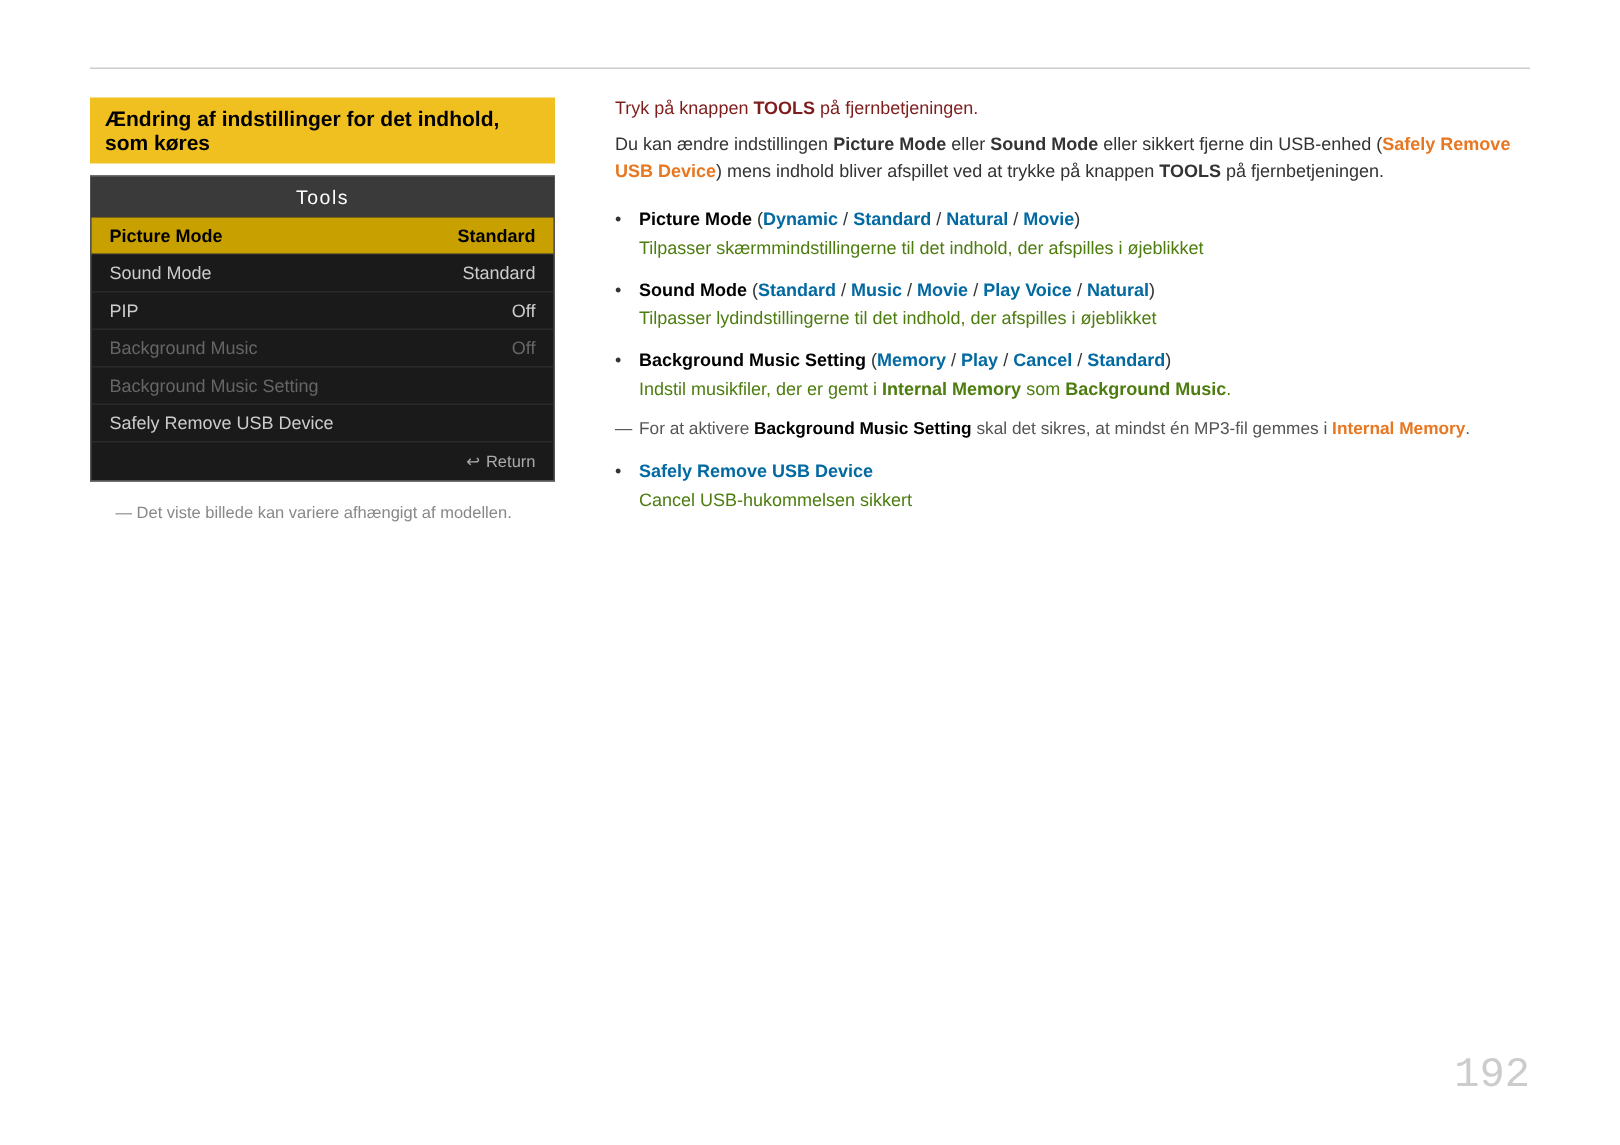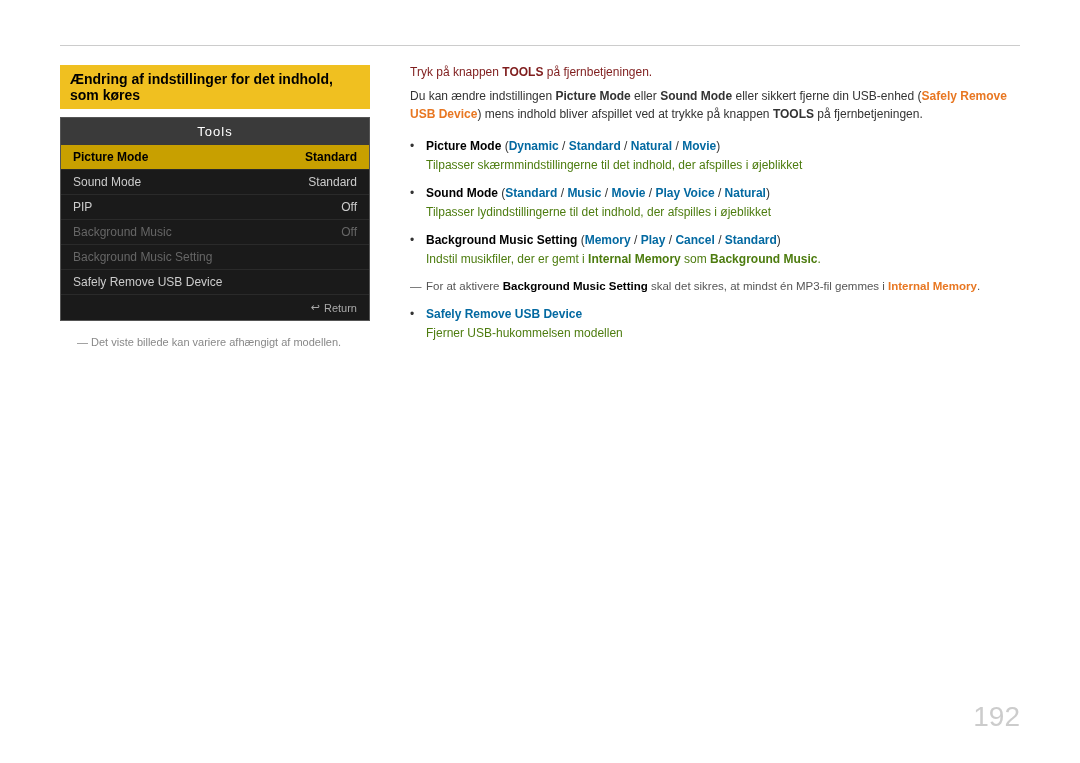--- a/index.html
+++ b/index.html
@@ -216,20 +216,21 @@
     }
 
     
     .page-number {
       position: absolute;
       bottom: 30px;
       right: 60px;
       font-size: 28px;
       color: #ccc;
       font-weight: 300;
+      font-family: Liberation Mono, monospace;
     }
   </style>
 </head>
 <body>
 
 <div class="page-container">
   <div class="top-line"></div>
 
   <div class="content-wrapper">
 
@@ -309,21 +310,21 @@
 
       </ul>
 
       <div class="sub-note">
         For at aktivere <strong>Background Music Setting</strong> skal det sikres, at mindst én MP3-fil gemmes i <strong class="highlight-orange">Internal Memory</strong>.
       </div>
 
       <ul class="bullet-list">
         <li>
           <span class="highlight-orange bold-item">Safely Remove USB Device</span>
-          <span class="sub-text">Fjerner USB-hukommelsen modellen</span>
+          <span class="sub-text">Cancel USB-hukommelsen sikkert</span>
         </li>
       </ul>
 
     </div>
   </div>
 
   <div class="page-number">192</div>
 </div>
 
 </body></html>

